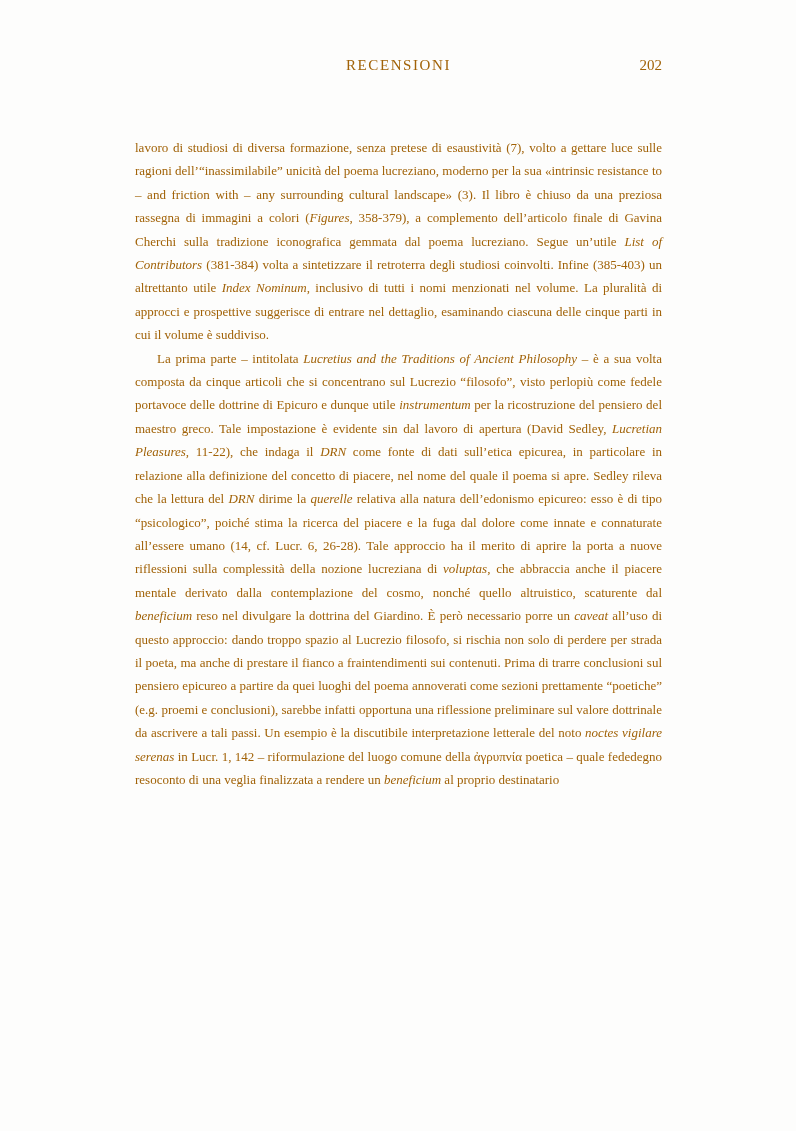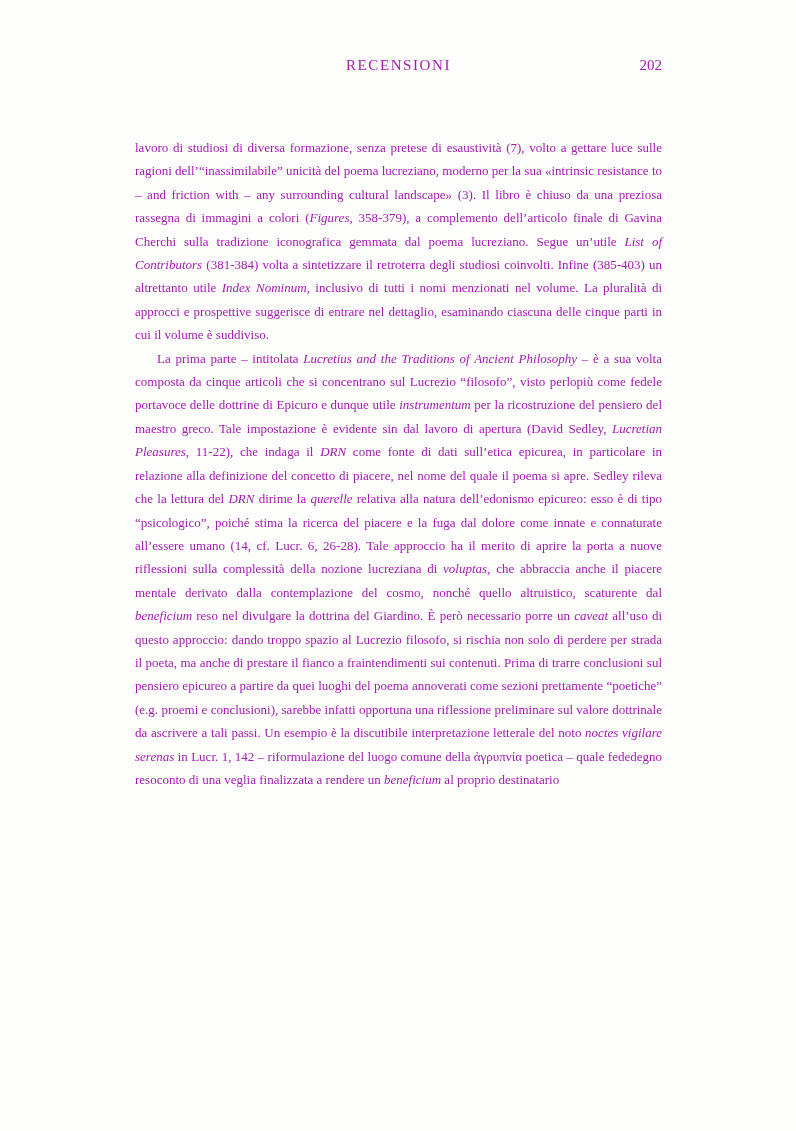--- a/index.html
+++ b/index.html
@@ -7,21 +7,21 @@
     padding: 0;
     background: #ffffff;
   }
   .page {
     position: relative;
     width: 796px;
     height: 1131px;
     background: #fdfdfc;
     overflow: hidden;
     font-family: "Liberation Serif", "DejaVu Serif", serif;
-    color: #a21caf;
+    color: #a16207;
   }
   .content {
     position: absolute;
     left: 135px;
     top: 57px;
     width: 527px;
   }
   .running-header {
     position: relative;
     height: 20px;

